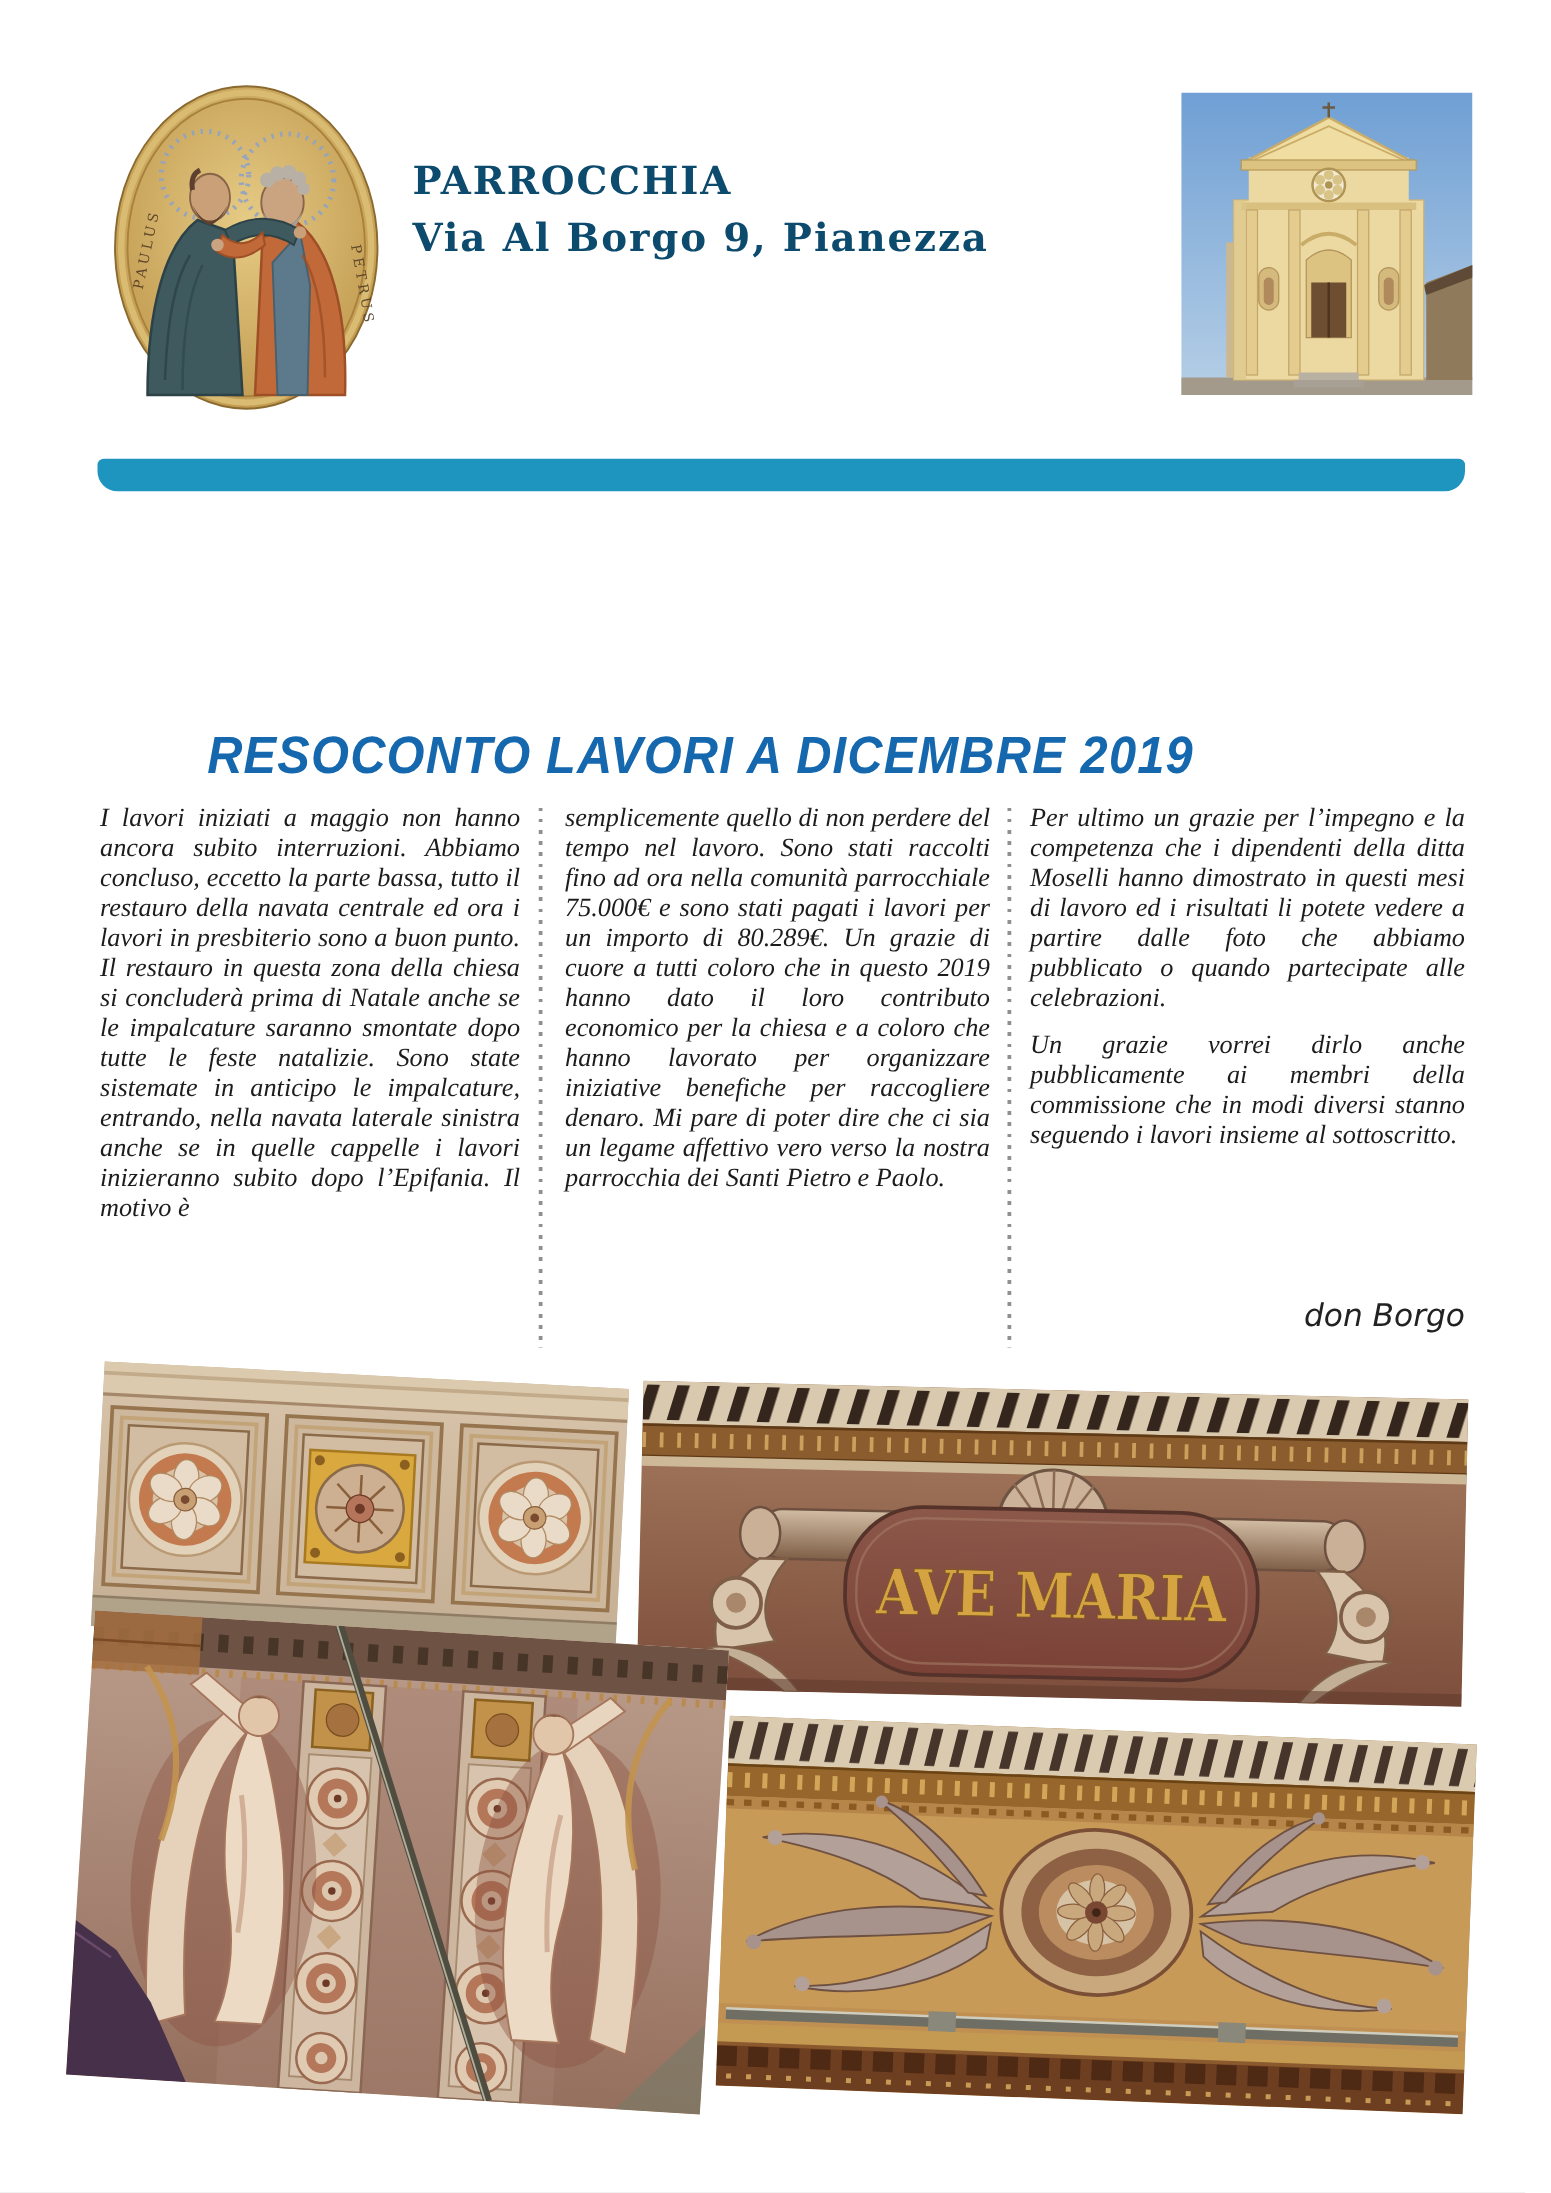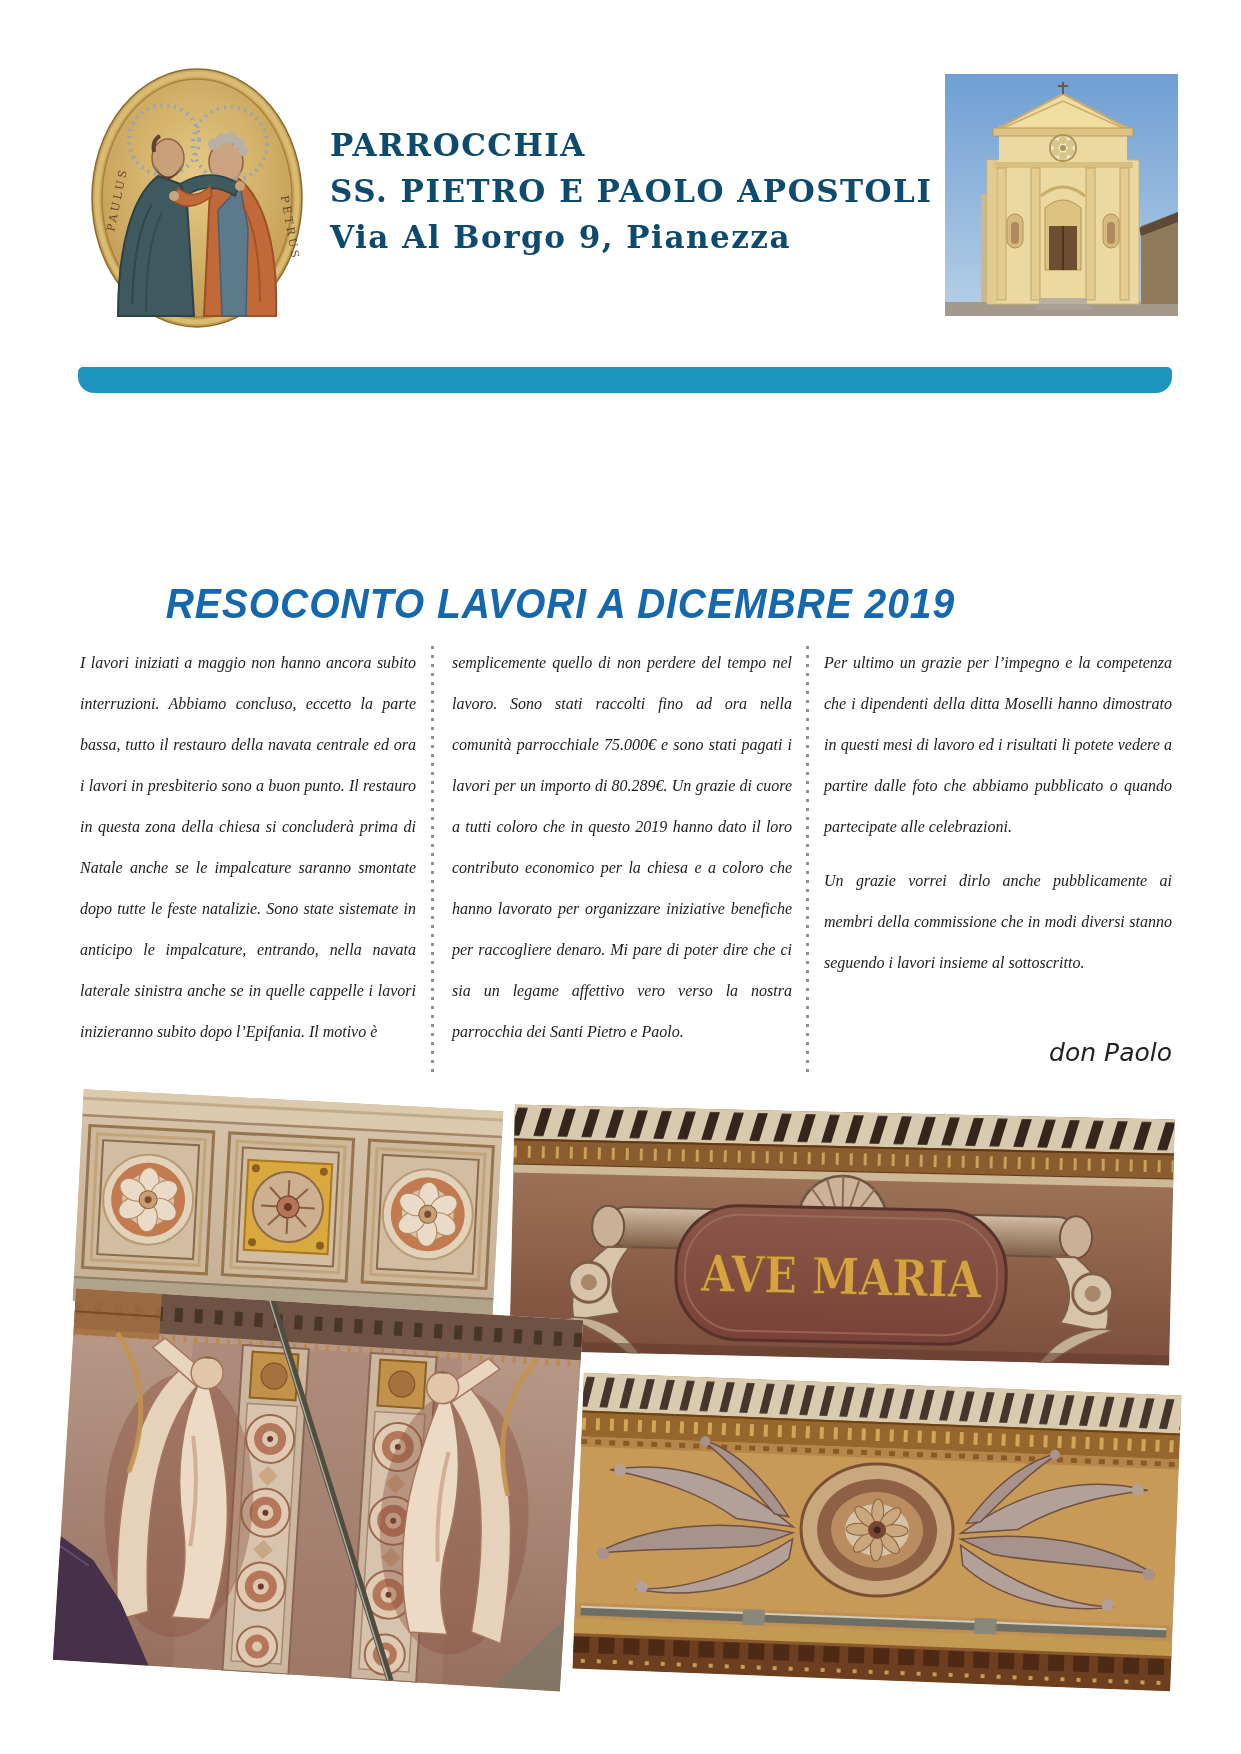--- a/index.html
+++ b/index.html
@@ -23,21 +23,21 @@
   
   .title-wrap{position:absolute;left:0;top:0;width:1120px;text-align:center;
     color:#1568ae;font-family:"Liberation Sans",sans-serif;font-style:italic;font-weight:bold;}
   .title-main{position:absolute;top:416px;width:1120px;font-size:66px;letter-spacing:9px;white-space:nowrap;}
   .title-sub{position:absolute;top:488px;width:1120px;font-size:45px;letter-spacing:1px;white-space:nowrap;}
   .title-section{position:absolute;top:580px;width:1120px;font-size:42px;letter-spacing:1px;white-space:nowrap;}
   .condense{display:inline-block;transform:scaleX(0.9);transform-origin:center;}
   .condense2{display:inline-block;transform:scaleX(0.93);transform-origin:center;}
   
   .col{
-    position:absolute;top:642px;font-style:italic;font-size:16px;line-height:41px;
+    position:absolute;top:642px;font-style:italic;font-size:21px;line-height:24px;
     text-align:justify;color:#1c1c1c;
   }
   .col p{margin:0;}
   .col p + p{margin-top:13px;}
   .col1{left:80px;width:336px;}
   .col2{left:452px;width:340px;}
   .col3{left:824px;width:348px;}
   .sep{
     position:absolute;top:646px;width:3px;height:432px;
     background:repeating-linear-gradient(to bottom,#8f8f8f 0 3px,transparent 3px 9px);
@@ -97,21 +97,20 @@
       <path d="M124,132 Q102,150 84,136 L90,124 Q106,138 122,122 Z" fill="#c2693a" stroke="#9e4f26" stroke-width="1.5"></path>
       <circle cx="152" cy="122" r="5" fill="#c9a078"></circle>
         <circle cx="86" cy="132" r="5" fill="#caa380"></circle>
       <text transform="rotate(-78 26 168)" x="26" y="168" font-family="DejaVu Serif,serif" font-size="11" letter-spacing="3" fill="#4a3420" opacity="0.85">PAULUS</text>
       <text transform="rotate(80 196 150)" x="178" y="150" font-family="DejaVu Serif,serif" font-size="11" letter-spacing="3" fill="#4a3420" opacity="0.85">PETRUS</text>
     </svg>
   </div>
 
   <div class="header-text">
     <div>PARROCCHIA</div>
-    <div>SS. PIETRO E PAOLO APOSTOLI</div>
     <div>Via Al Borgo 9, Pianezza</div>
   </div>
 
   <div class="church-photo">
     <svg width="233" height="242" viewBox="0 0 233 242" xmlns="http://www.w3.org/2000/svg">
       <defs>
         <linearGradient id="sky" x1="0" y1="0" x2="0" y2="1">
           <stop offset="0" stop-color="#6f9fd4"></stop>
             <stop offset="1" stop-color="#b6cfe6"></stop>
         </linearGradient>
@@ -166,21 +165,21 @@
   </div>
 
   <div class="col col1">I lavori iniziati a maggio non hanno ancora subito interruzioni. Abbiamo concluso, eccetto la parte bassa, tutto il restauro della navata centrale ed ora i lavori in presbiterio sono a buon punto. Il restauro in questa zona della chiesa si concluderà prima di Natale anche se le impalcature saranno smontate dopo tutte le feste natalizie. Sono state sistemate in anticipo le impalcature, entrando, nella navata laterale sinistra anche se in quelle cappelle i lavori inizieranno subito dopo l’Epifania. Il motivo è</div>
   <div class="sep sep1"></div>
   <div class="col col2">semplicemente quello di non perdere del tempo nel lavoro. Sono stati raccolti fino ad ora nella comunità parrocchiale 75.000€ e sono stati pagati i lavori per un importo di 80.289€. Un grazie di cuore a tutti coloro che in questo 2019 hanno dato il loro contributo economico per la chiesa e a coloro che hanno lavorato per organizzare iniziative benefiche per raccogliere denaro. Mi pare di poter dire che ci sia un legame affettivo vero verso la nostra parrocchia dei Santi Pietro e Paolo.</div>
   <div class="sep sep2"></div>
   <div class="col col3">
     <p>Per ultimo un grazie per l’impegno e la competenza che i dipendenti della ditta Moselli hanno dimostrato in questi mesi di lavoro ed i risultati li potete vedere a partire dalle foto che abbiamo pubblicato o quando partecipate alle celebrazioni.</p>
     <p>Un grazie vorrei dirlo anche pubblicamente ai membri della commissione che in modi diversi stanno seguendo i lavori insieme al sottoscritto.</p>
   </div>
-  <div class="signature">don Paolo</div>
+  <div class="signature">don Borgo</div>
 
   <div class="photo photo1">
     <svg width="420" height="212" viewBox="0 0 420 212" xmlns="http://www.w3.org/2000/svg">
       <defs>
         <linearGradient id="p1bg" x1="0" y1="0" x2="0" y2="1">
           <stop offset="0" stop-color="#d8c4aa"></stop>
             <stop offset="1" stop-color="#c4ae94"></stop>
         </linearGradient>
       </defs>
       <rect width="420" height="212" fill="url(#p1bg)"></rect>

